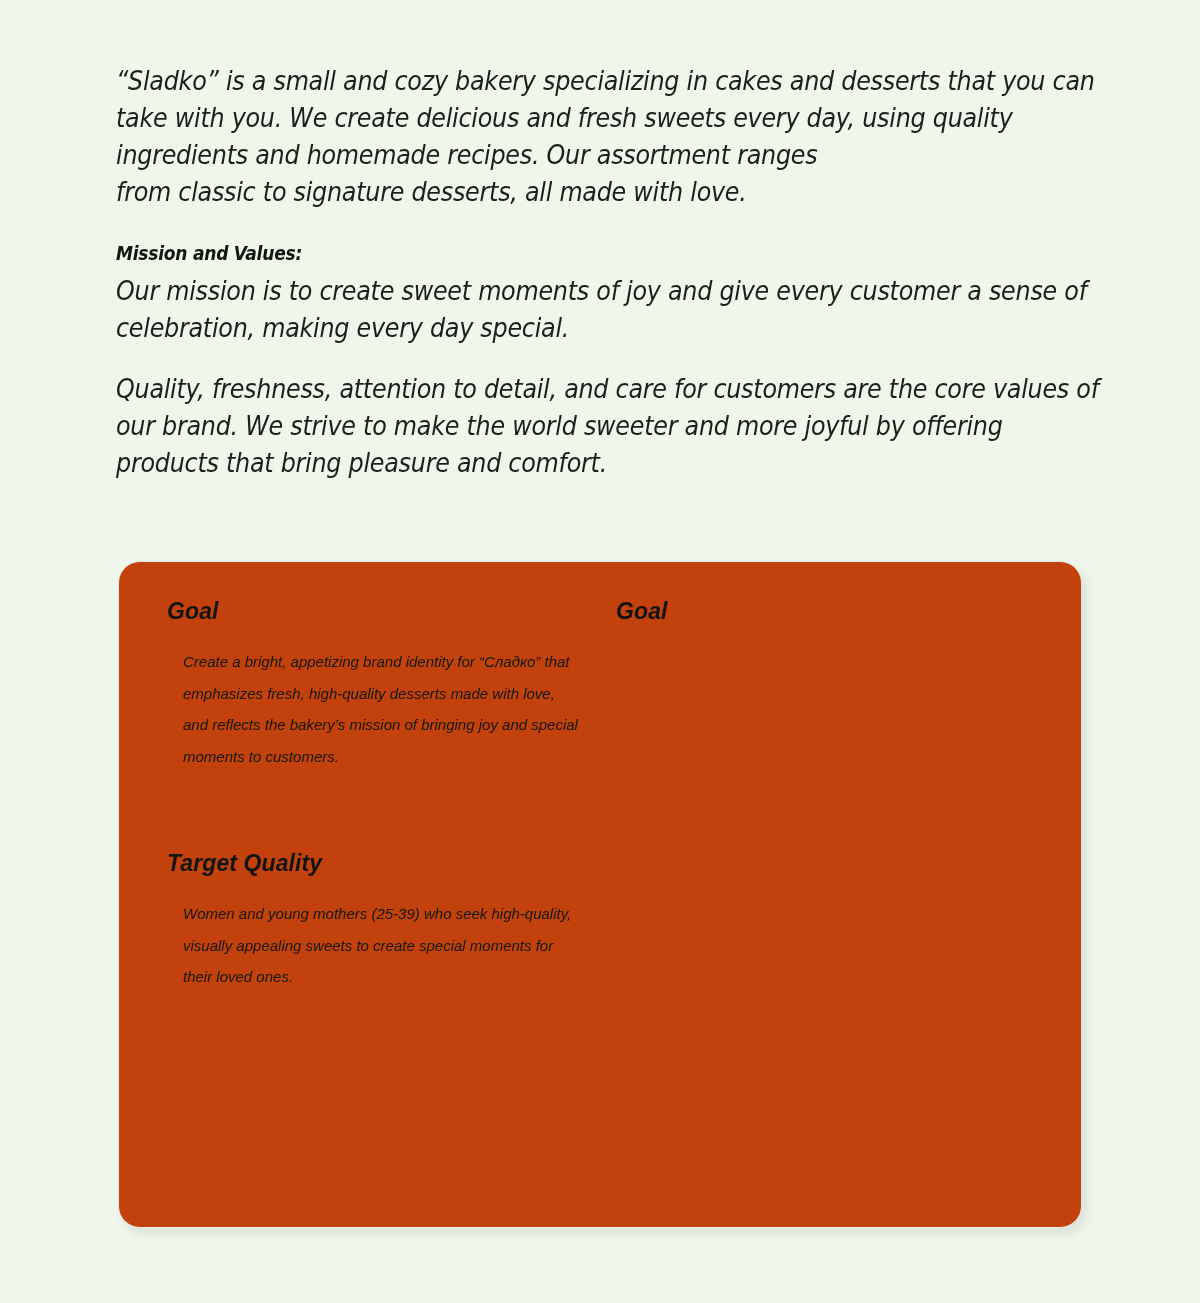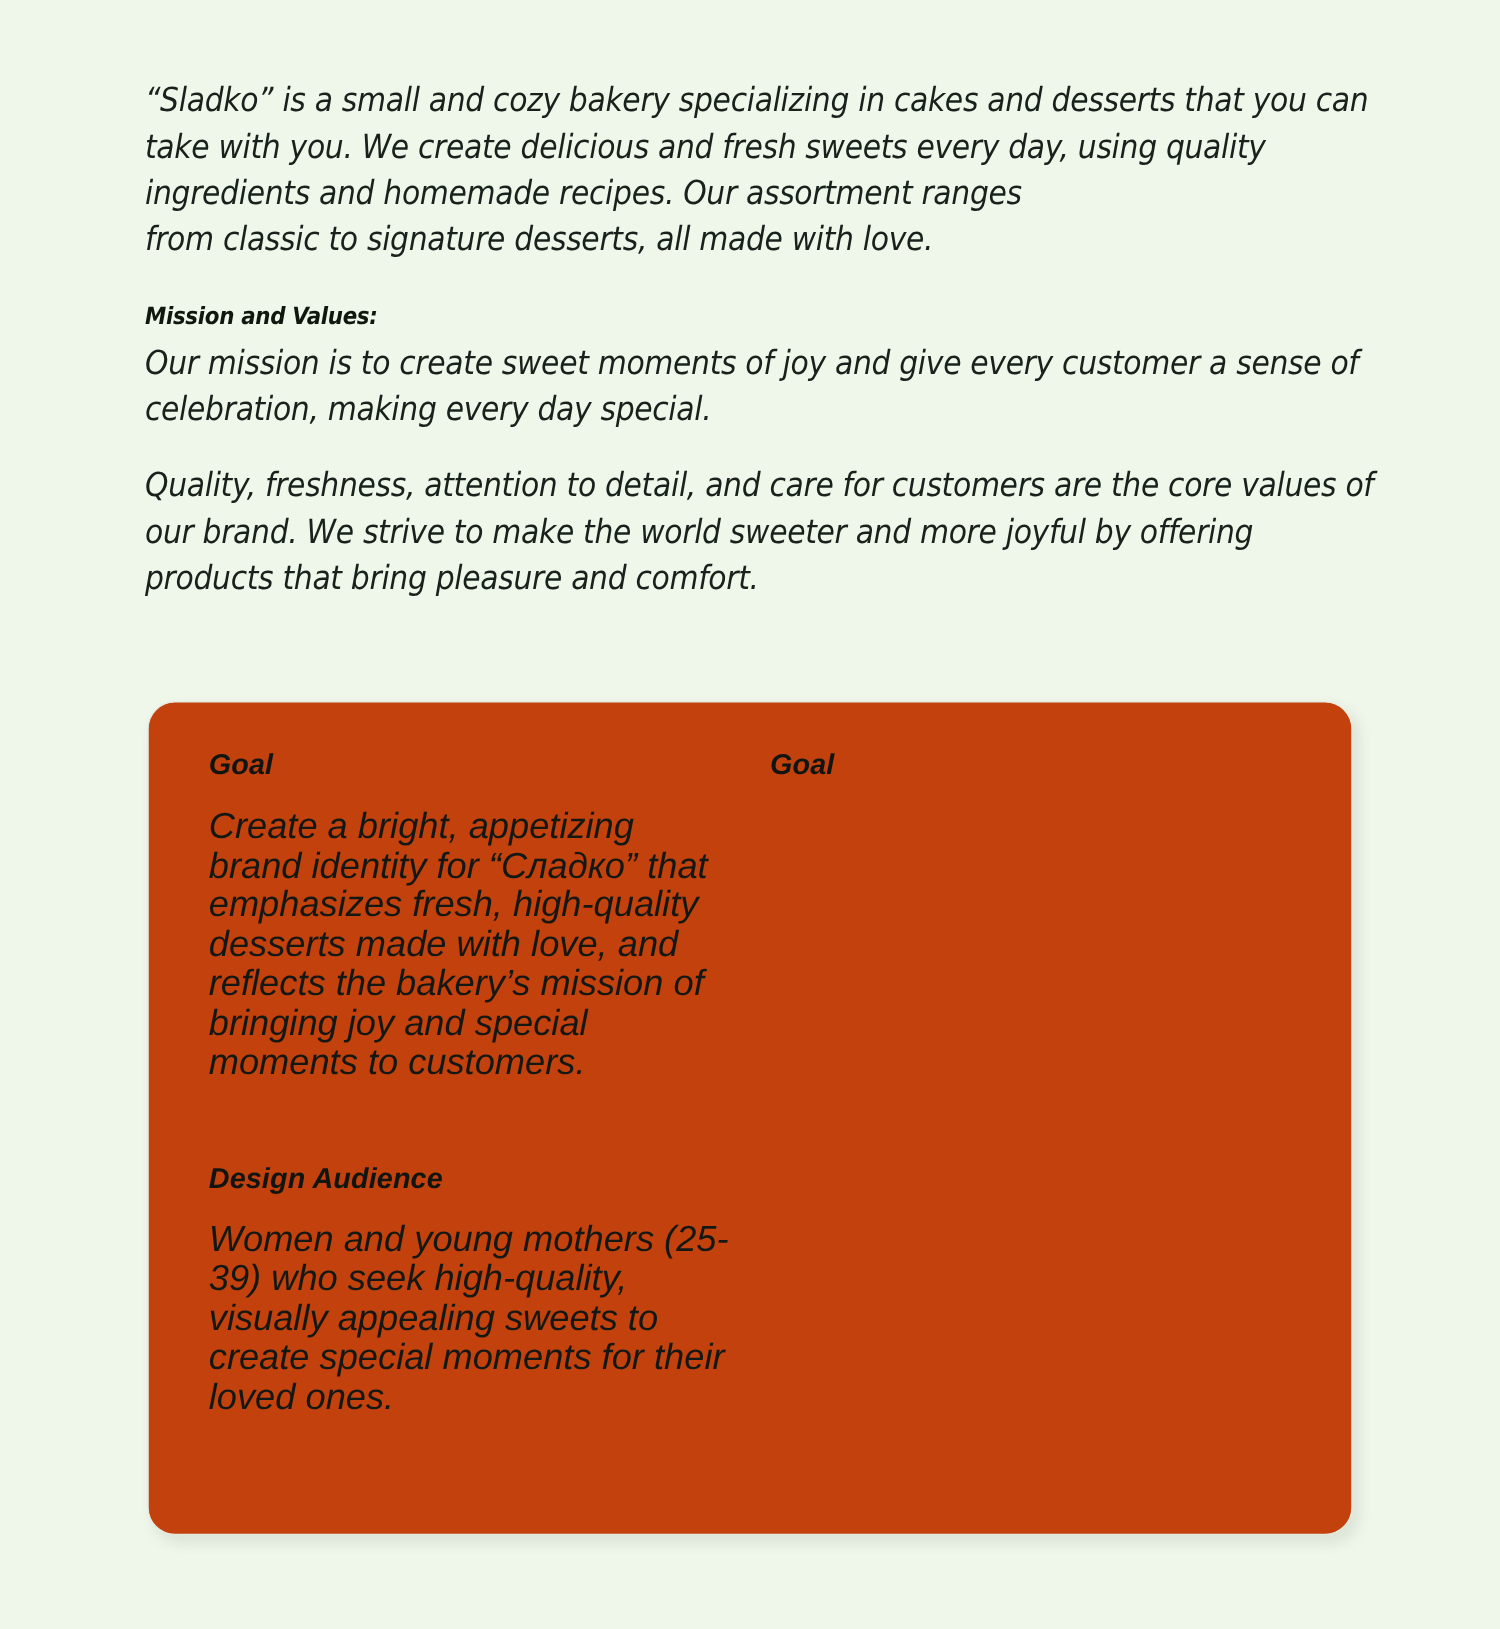--- a/index.html
+++ b/index.html
@@ -95,23 +95,23 @@
     margin: 0 0 22px 0;
     font-family: "Liberation Sans", sans-serif;
     font-size: 23px;
     line-height: 26px;
     font-weight: 700;
     color: #111511;
     letter-spacing: 0.1px;
   }
 
   .cell-body {
-    margin: 0;
+    margin: 16px;
     font-family: "Liberation Sans", sans-serif;
-    font-size: 29px;
+    font-size: 15px;
     line-height: 31.5px;
     font-weight: 400;
     color: #141814;
     letter-spacing: 0px;
     white-space: pre-line;
   }
 
   .cell-body-narrow {
     max-width: 420px;
   }
@@ -143,21 +143,21 @@
       <div class="cell">
         <h3 class="cell-title">Goal</h3>
         <p class="cell-body cell-body-narrow">Create a bright, appetizing brand identity for “Сладко” that emphasizes fresh, high-quality desserts made with love, and reflects the bakery’s mission of bringing joy and special moments to customers.</p>
       </div>
 
       <div class="cell">
         <h3 class="cell-title">Goal</h3>
       </div>
 
       <div class="cell">
-        <h3 class="cell-title">Design Audience</h3>
+        <h3 class="cell-title">Target Quality</h3>
         <p class="cell-body cell-body-narrow">Women and young mothers (25-39) who seek high-quality, visually appealing sweets to create special moments for their loved ones.</p>
       </div>
 
 
     </div>
   </div>
 
 </div>
 
 </body></html>

